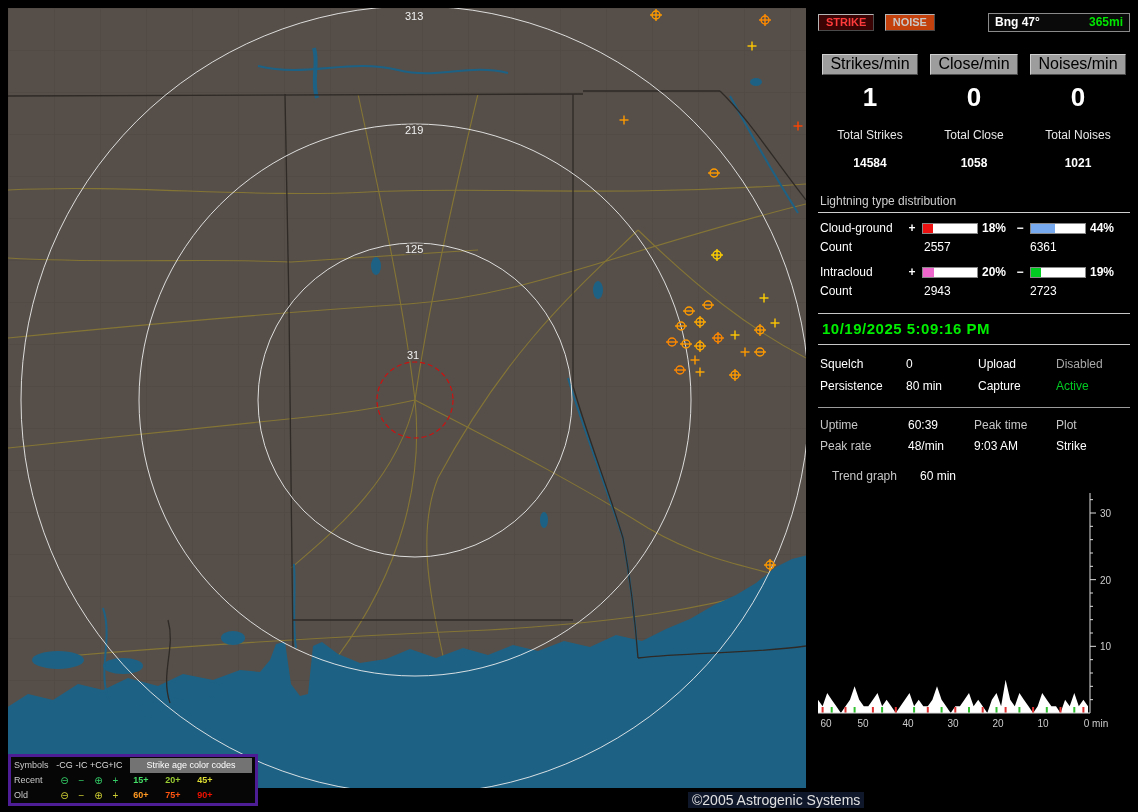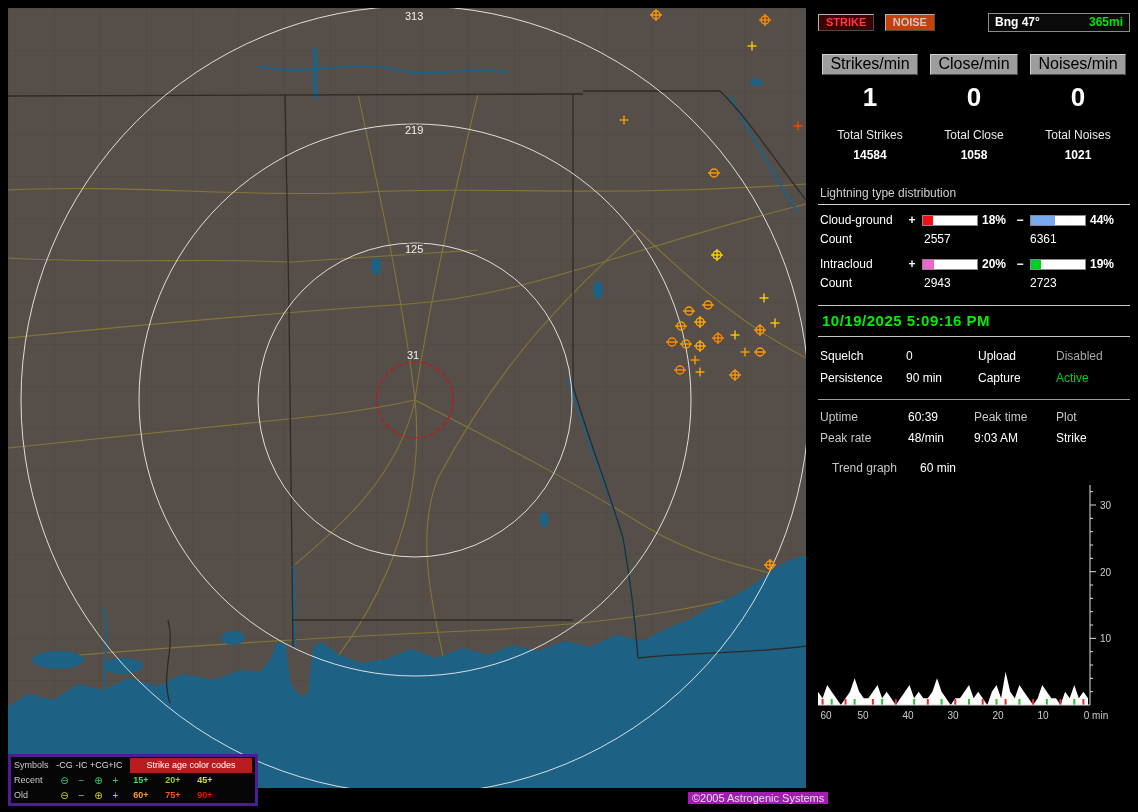--- a/index.html
+++ b/index.html
@@ -10,47 +10,47 @@
   
   #map-wrap{position:absolute;left:8px;top:8px;width:798px;height:616px;background:#0f172a}
   #map-svg{display:block;width:798px;height:780px}
 
   
   #legend{position:absolute;left:8px;top:754px;width:250px;height:52px;background:#060606;
           border:3px solid #4c1d95;font-size:9px;padding:1px 3px;line-height:15px}
   .lg-head{display:flex;align-items:center;color:#ddd}
   .lg-head .lg-label{width:42px}
   .lg-col{width:17px;text-align:center;color:#ddd}
-  .lg-agetitle{flex:1;margin-left:6px;background:#b91c1c;color:#fff;text-align:center;padding:0 2px}
+  .lg-agetitle{flex:1;margin-left:6px;background:#737373;color:#fff;text-align:center;padding:0 2px}
   .lg-row{display:flex;align-items:center}
   .lg-label{width:42px;color:#c9c9c9}
   .lg-sym{width:17px;text-align:center;font-size:10px}
   .lg-age{width:30px;text-align:center;font-weight:bold;margin-left:2px}
   .lg-age:first-of-type{margin-left:8px}
 
-  #copyright{position:absolute;left:688px;top:792px;font-size:11px;color:#e0e0e0;background:#a21caf;padding:0 4px}
+  #copyright{position:absolute;left:688px;top:792px;font-size:14px;color:#e0e0e0;background:#0f172a;padding:0 4px}
 
   
   #panel{position:absolute;left:818px;top:14px;width:312px;font-size:12px;color:#fff}
   .p-row1{position:relative;height:20px;margin-bottom:20px}
   .btn{display:inline-block;padding:1px 7px 2px;font-size:11px;font-weight:bold;margin-right:7px;
        background:#c2410c;border:1px solid;border-color:#b5b5b5 #4a4a4a #4a4a4a #b5b5b5;cursor:pointer}
   .btn-strike{color:#ff3b3b;background:#3a0404}
   .btn-noise{color:#c8c8c8}
   .bng-box{position:absolute;right:0;top:-1px;width:142px;display:flex;justify-content:space-between;
            background:#0a0a0a;border:1px solid #8a8a8a;padding:1px 6px 2px;font-weight:bold;font-size:12px}
   .bng-range{color:#00e600}
 
   .rates{display:flex;text-align:center}
   .rate-col{width:104px}
   .rate-label{display:inline-block;background:#9d9d9d;color:#000;font-size:16px;padding:0 7px 1px;
               border:1px solid;border-color:#d0d0d0 #4d4d4d #4d4d4d #d0d0d0}
   .rate-value{font-size:26px;font-weight:bold;margin-top:7px}
   .total-label{color:#e8e8e8;margin-top:15px}
-  .total-value{margin-top:6px;font-weight:bold}
+  .total-value{margin-top:14px;font-weight:bold}
 
   .dist-title{color:#cfcfcf;border-bottom:1px solid #cfcfcf;padding:0 0 4px 2px;margin:24px 0 8px}
   .dist-row{display:flex;align-items:center;margin:7px 0 5px}
   .dist-name{width:88px;font-weight:normal;padding-left:2px}
   .sign{width:12px;text-align:center;font-weight:bold}
   .bar{position:relative;width:56px;height:11px;background:#fff;border:1px solid #888;margin:0 4px;overflow:hidden}
   .pct{width:32px;font-weight:bold}
   .count-row{position:relative;height:15px;margin:2px 0 10px}
   .count-label{position:absolute;left:2px}
   .count-v1{position:absolute;left:106px}
@@ -379,21 +379,21 @@
     <div class="date-box">10/19/2025 5:09:16 PM</div>
 
     <div class="status-row">
       <span class="s-l1">Squelch</span>
       <span class="s-v1">0</span>
       <span class="s-l2">Upload</span>
       <span class="dim">Disabled</span>
     </div>
     <div class="status-row">
       <span class="s-l1">Persistence</span>
-      <span class="s-v1">90 min</span>
+      <span class="s-v1">80 min</span>
       <span class="s-l2">Capture</span>
       <span class="green">Active</span>
     </div>
 
     <div class="sep"></div>
 
     <div class="up-row">
       <span class="u-c1">Uptime</span>
       <span class="u-c2">60:39</span>
       <span class="u-c3 u-lab">Peak time</span>

